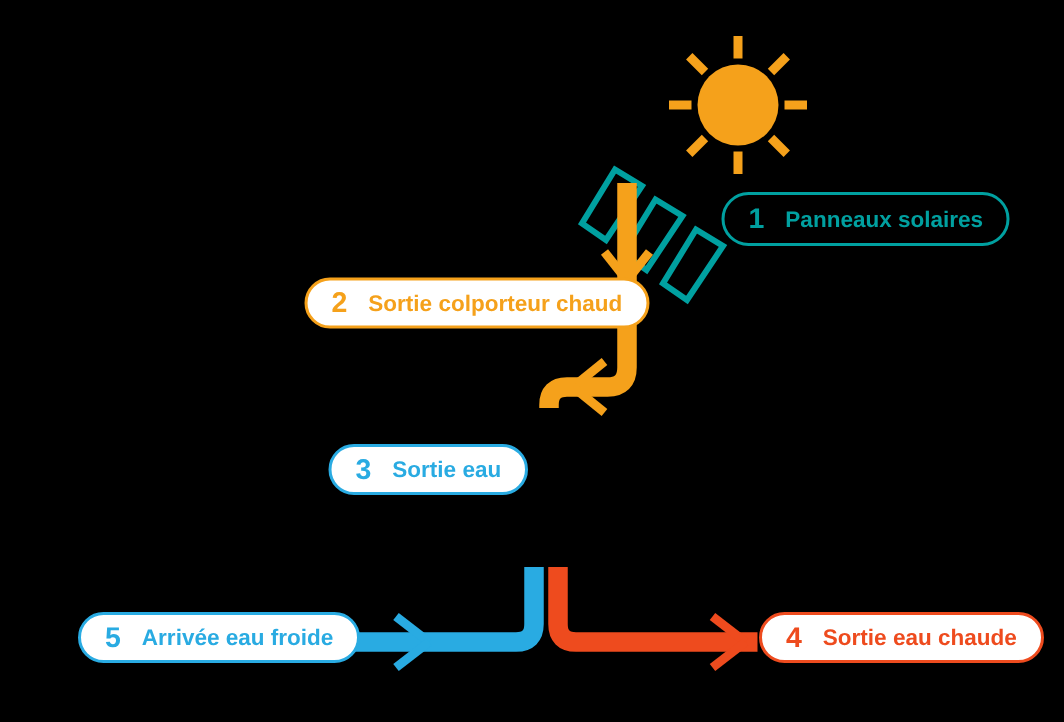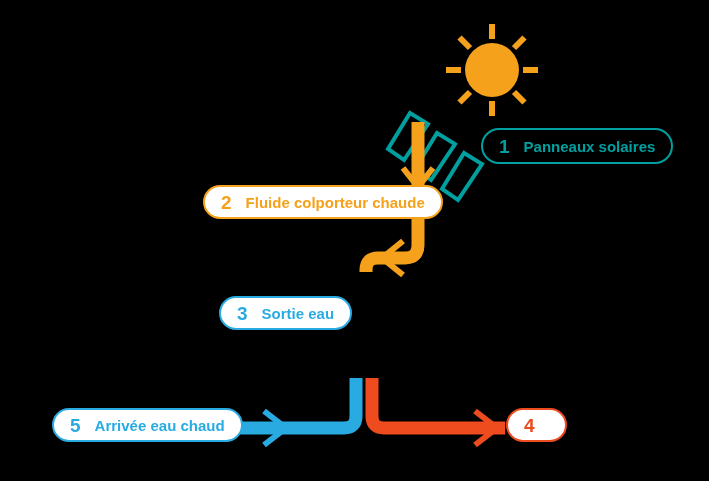--- a/index.html
+++ b/index.html
@@ -149,30 +149,31 @@
 
   </svg>
 
   <div class="pill" id="pill-1">
     <span class="num">1</span>
     <span class="txt">Panneaux solaires</span>
   </div>
 
   <div class="pill" id="pill-2">
     <span class="num">2</span>
-    <span class="txt">Fluide colporteur chaude</span>
+    <span class="txt">Sortie colporteur chaud</span>
   </div>
 
   <div class="pill" id="pill-3">
     <span class="num">3</span>
     <span class="txt">Sortie eau</span>
   </div>
 
   <div class="pill" id="pill-4">
     <span class="num">4</span>
+    <span class="txt">Sortie eau chaude</span>
   </div>
 
   <div class="pill" id="pill-5">
     <span class="num">5</span>
-    <span class="txt">Arrivée eau chaud</span>
+    <span class="txt">Arrivée eau froide</span>
   </div>
 
 </div>
 
 </body></html>

